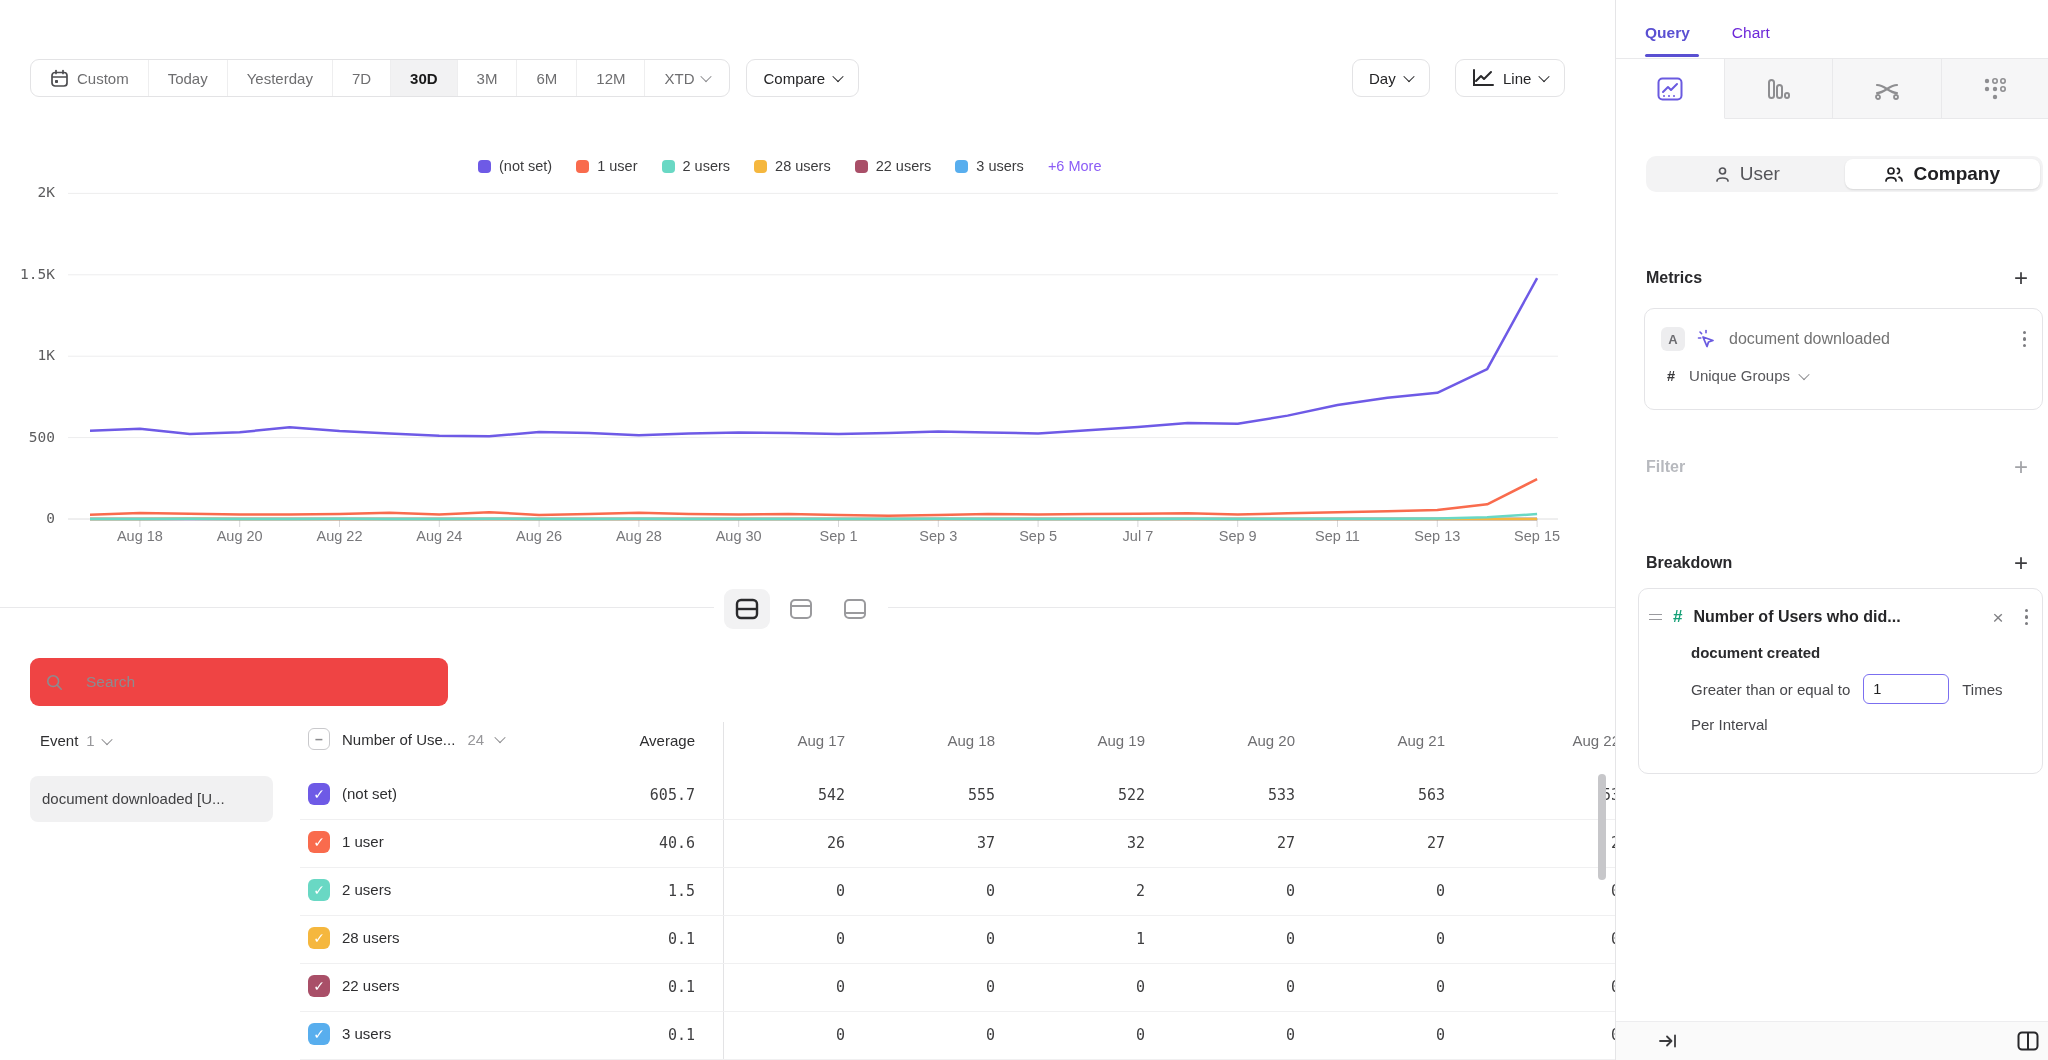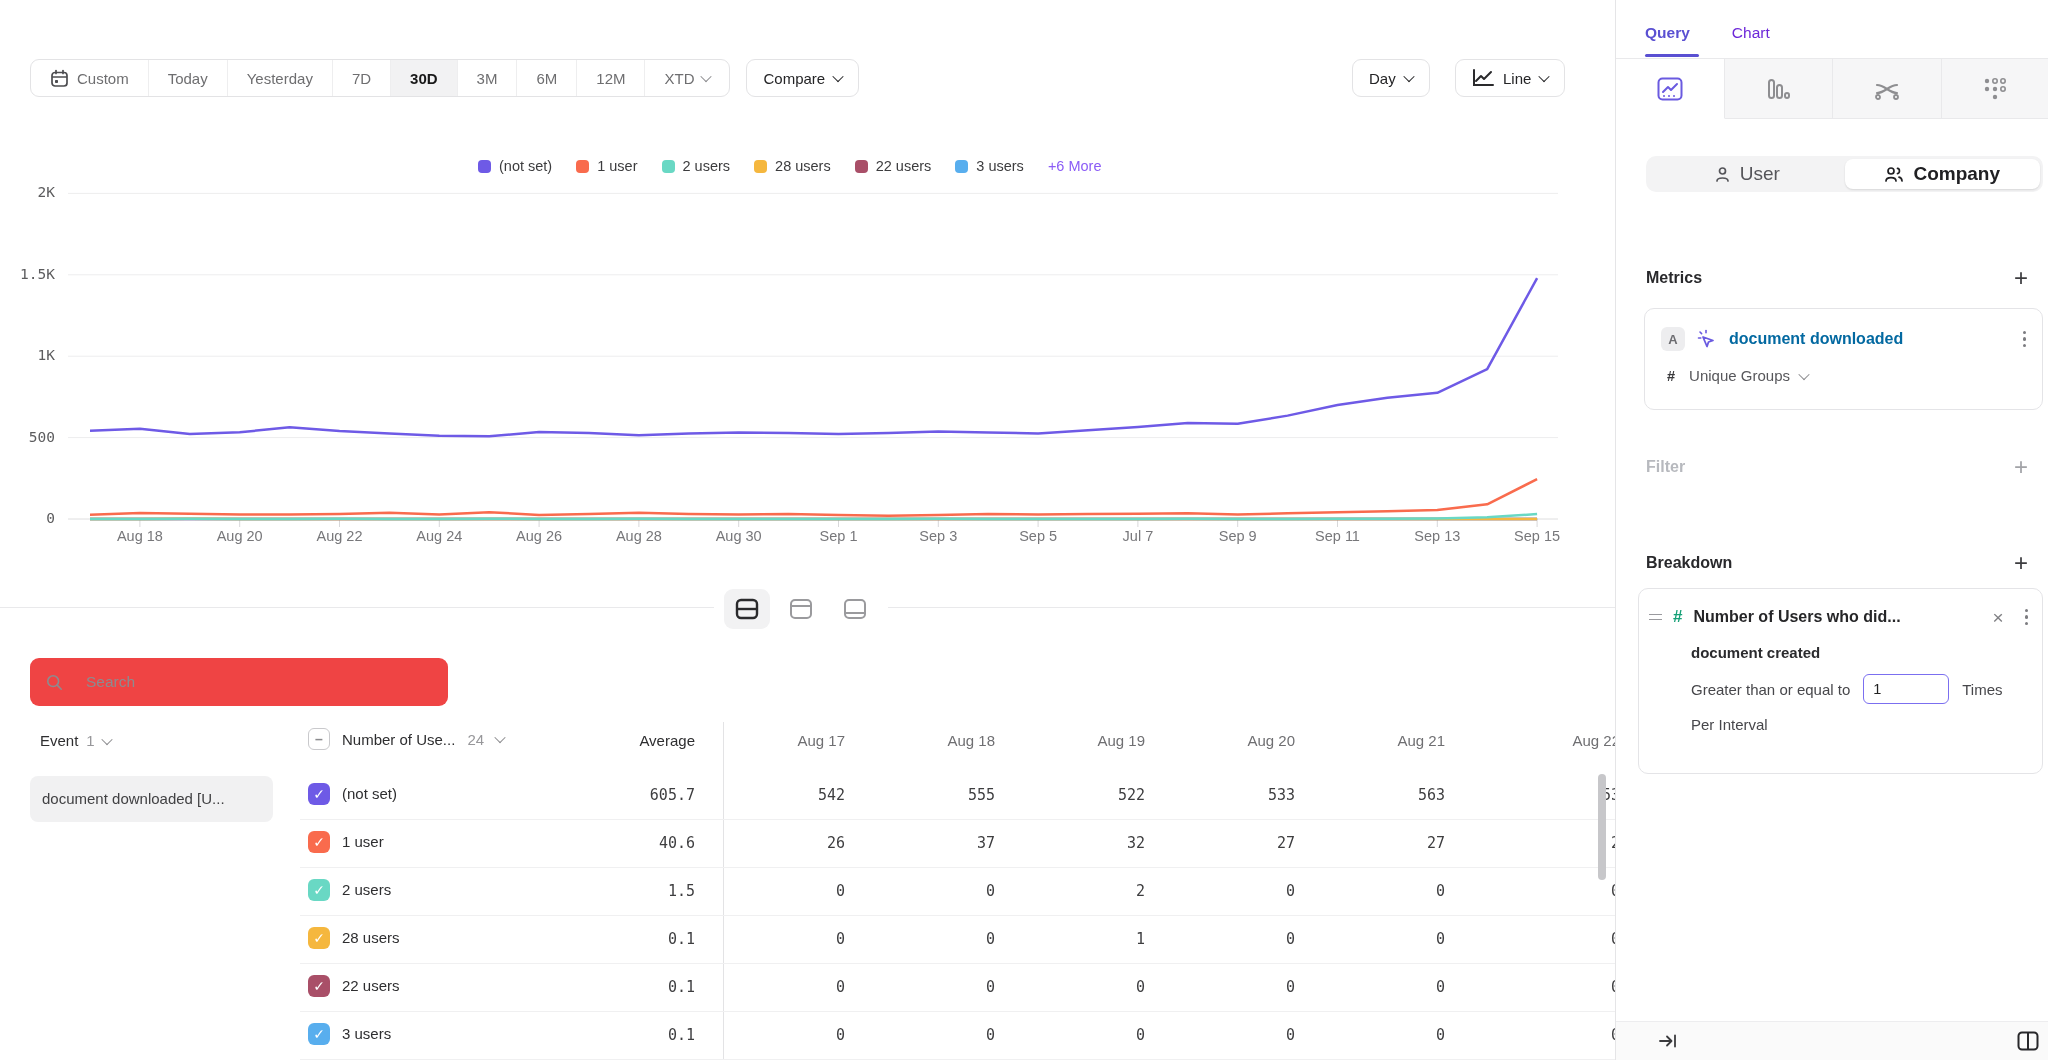--- a/index.html
+++ b/index.html
@@ -436,21 +436,21 @@
   </div>
   <div class="card" style="top:308px; height:102px;">
     <div style="display:flex; align-items:center; gap:12px; padding:18px 16px 0 16px;">
       <span class="badge-a">A</span>
       <svg width="20" height="20" viewBox="0 0 20 20">
           <path d="M6 8 l10 3.5 -4.5 1.5 -1.5 4.5 z" fill="none" stroke="#6a5ae0" stroke-width="1.8" stroke-linejoin="round"></path>
           <line x1="3" y1="3" x2="4.6" y2="4.6" stroke="#6a5ae0" stroke-width="1.6" stroke-linecap="round"></line>
           <line x1="9" y1="1.5" x2="9" y2="3.8" stroke="#6a5ae0" stroke-width="1.6" stroke-linecap="round"></line>
           <line x1="1.5" y1="9" x2="3.8" y2="9" stroke="#6a5ae0" stroke-width="1.6" stroke-linecap="round"></line>
         </svg>
-      <span style="font-size:16px; font-weight:700; color:#0369a1; flex:1;">document downloaded</span>
+      <span style="font-size:16px; font-weight:400; color:#737373; flex:1;">document downloaded</span>
       <span class="kebab">
           <i></i>
           <i></i>
           <i></i>
         </span>
     </div>
     <div style="display:flex; align-items:center; gap:14px; padding:16px 16px 0 22px;">
       <span class="hash-dark">#</span>
       <span style="display:flex; align-items:center; gap:10px; font-size:15px; color:#57575b; cursor:pointer;">
         <span>Unique Groups</span>

